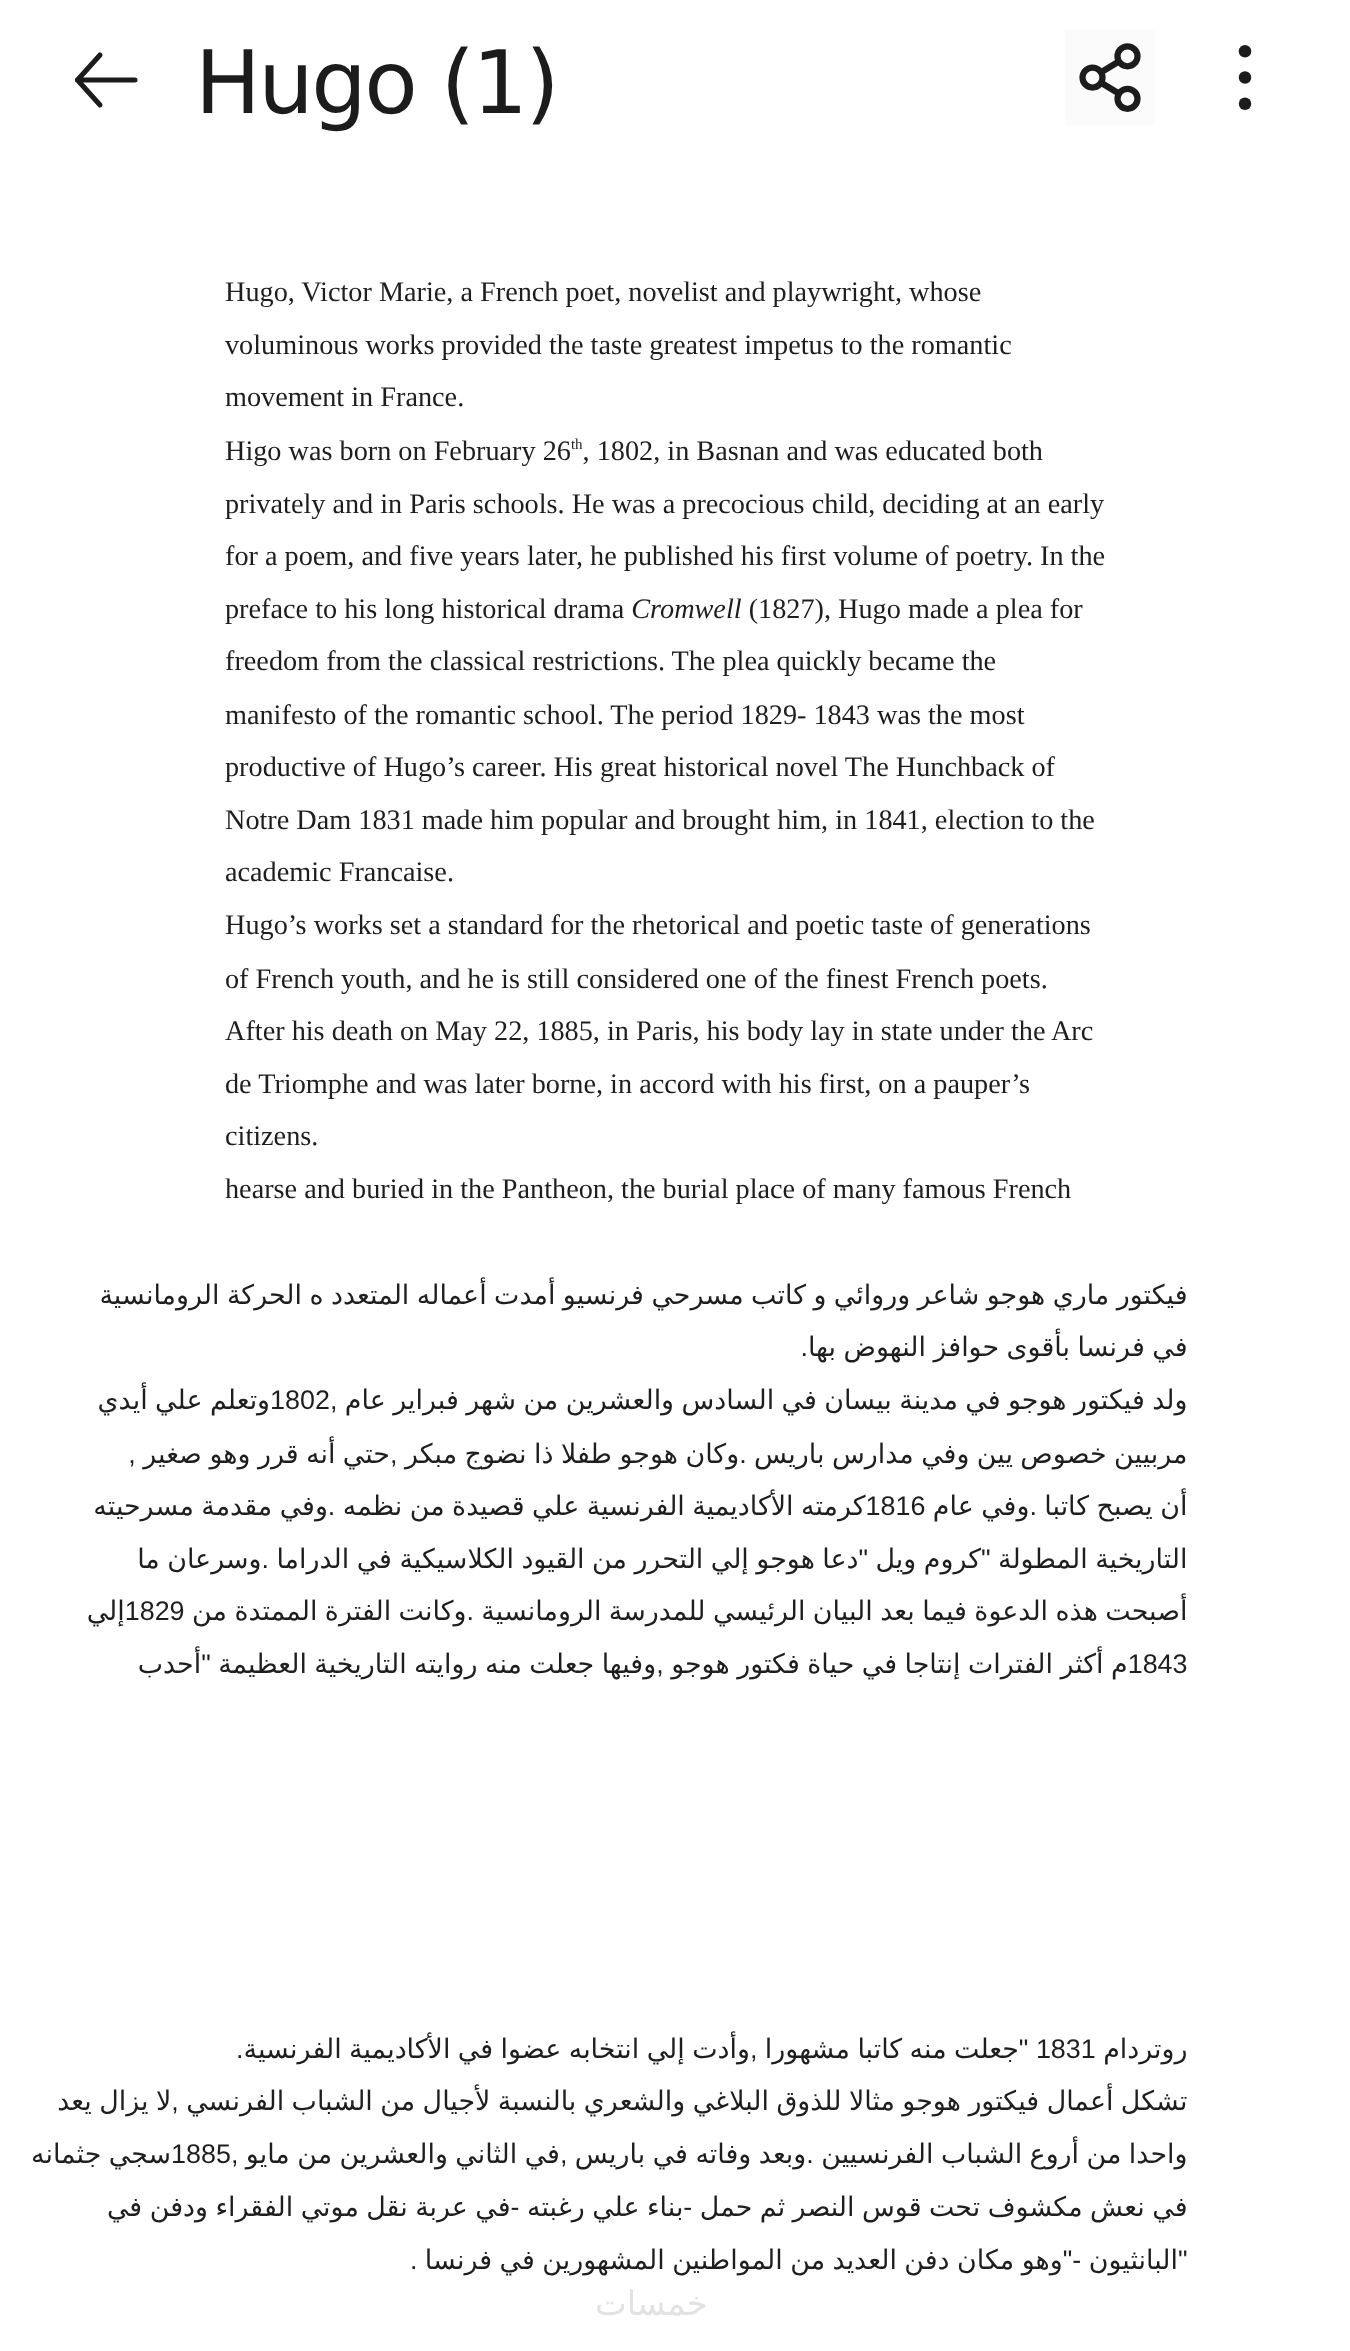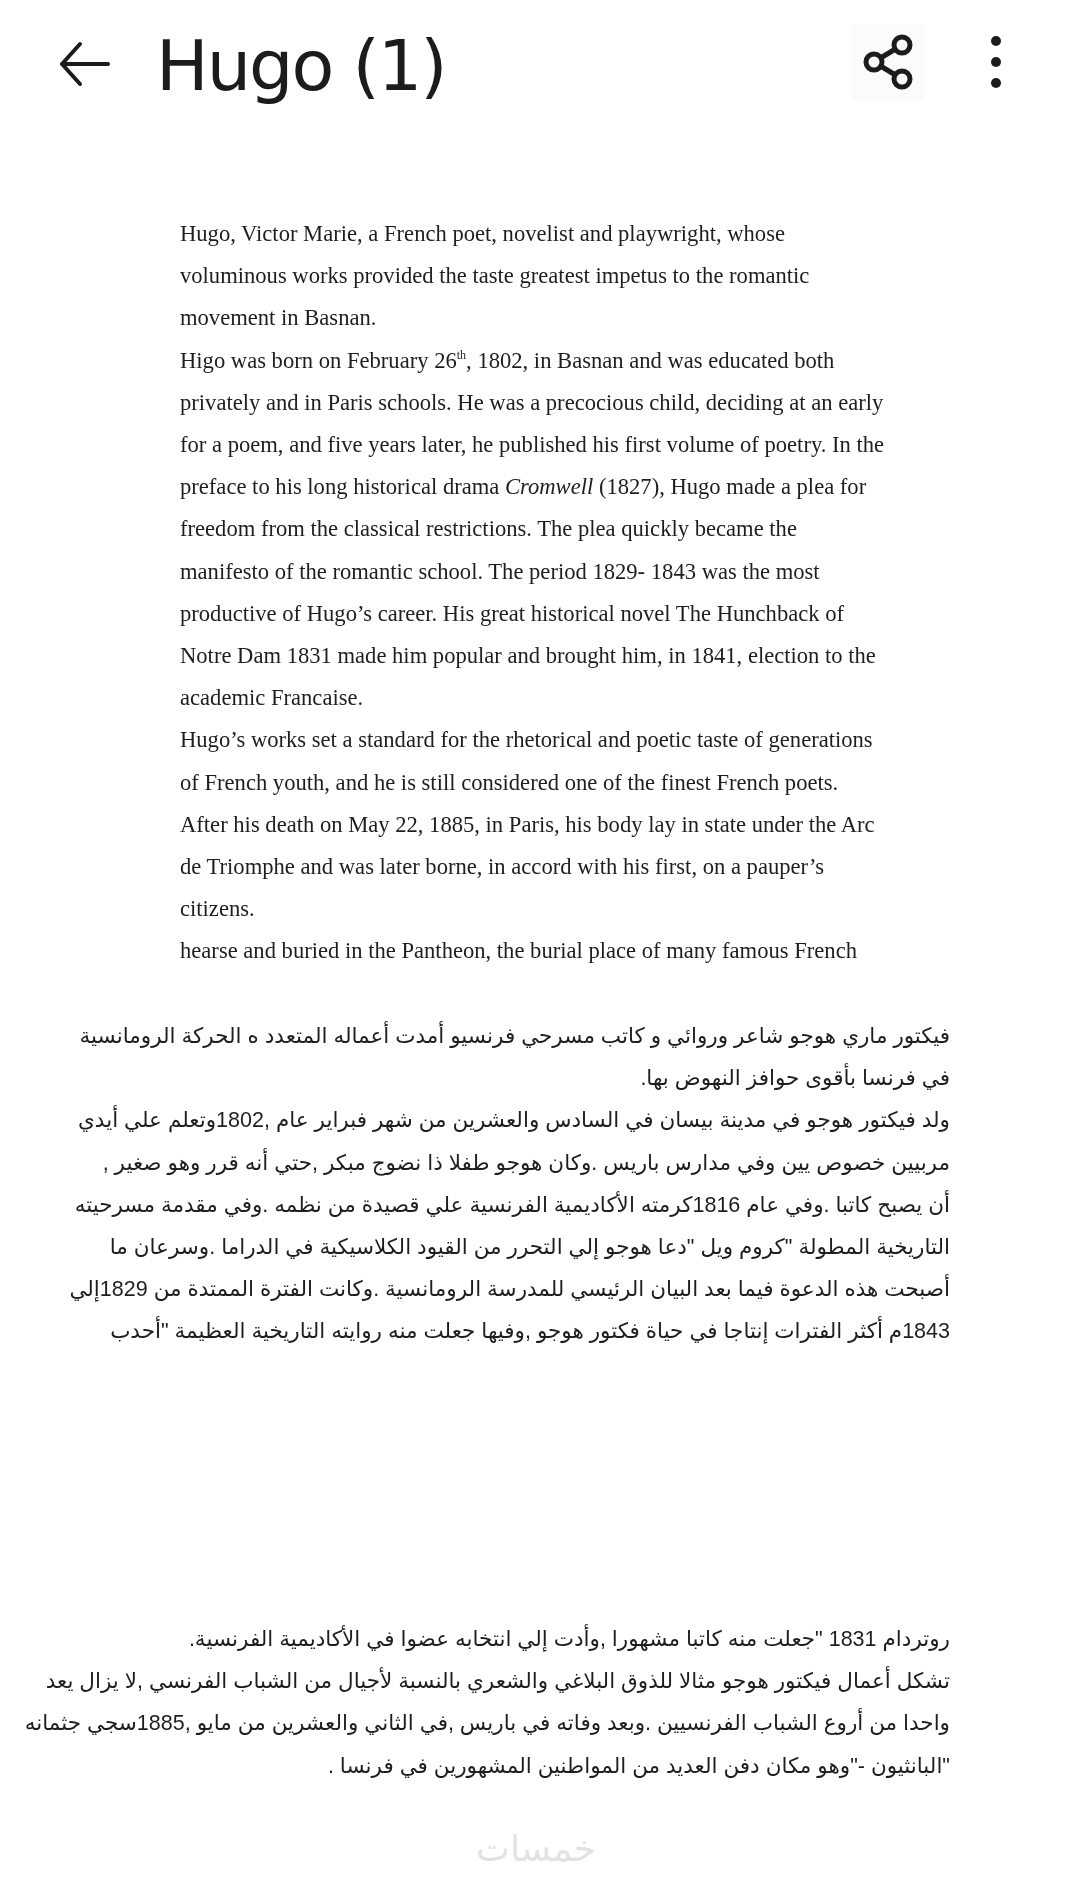--- a/index.html
+++ b/index.html
@@ -85,21 +85,21 @@
     color: #1e1e1e;
   }
   .ar p { margin: 0; white-space: nowrap; text-align: justify; text-align-last: justify; }
   .ar p.last { text-align-last: right; }
   .ar1 { left: 160px; top: 880px; width: 790px; }
   .ar2 { left: 128px; top: 1483px; width: 822px; }
   .watermark {
     position: absolute;
     left: 476px; top: 1693px;
     font-family: "DejaVu Sans", sans-serif;
-    font-size: 36px;
+    font-size: 27px;
     color: #e2e2e2;
     direction: rtl;
     letter-spacing: 2px;
   }
 </style>
 </head>
 <body>
 
 <header class="app-bar">
   <div class="back-button">
@@ -124,21 +124,21 @@
       <circle cx="10" cy="30" r="5" fill="#1c1c1c"></circle>
       <circle cx="10" cy="51" r="5" fill="#1c1c1c"></circle>
     </svg>
   </div>
 </header>
 
 <main class="doc">
   <section class="en">
     <p>Hugo, Victor Marie, a French poet, novelist and playwright, whose</p>
     <p>voluminous works provided the taste greatest impetus to the romantic</p>
-    <p>movement in Basnan.</p>
+    <p>movement in France.</p>
     <p><span>Higo was born on February 26</span><sup>th</sup><span>, 1802, in Basnan and was educated both</span></p>
     <p>privately and in Paris schools. He was a precocious child, deciding at an early</p>
     <p>for a poem, and five years later, he published his first volume of poetry. In the</p>
     <p><span>preface to his long historical drama </span><i>Cromwell</i><span> (1827), Hugo made a plea for</span></p>
     <p>freedom from the classical restrictions. The plea quickly became the</p>
     <p>manifesto of the romantic school. The period 1829- 1843 was the most</p>
     <p>productive of Hugo’s career. His great historical novel The Hunchback of</p>
     <p>Notre Dam 1831 made him popular and brought him, in 1841, election to the</p>
     <p>academic Francaise.</p>
     <p>Hugo’s works set a standard for the rhetorical and poetic taste of generations</p>
@@ -157,17 +157,18 @@
     <p>أن يصبح كاتبا .وفي عام 1816كرمته الأكاديمية الفرنسية علي قصيدة من نظمه .وفي مقدمة مسرحيته</p>
     <p>التاريخية المطولة "كروم ويل "دعا هوجو إلي التحرر من القيود الكلاسيكية في الدراما .وسرعان ما</p>
     <p>أصبحت هذه الدعوة فيما بعد البيان الرئيسي للمدرسة الرومانسية .وكانت الفترة الممتدة من 1829إلي</p>
     <p>1843م أكثر الفترات إنتاجا في حياة فكتور هوجو ,وفيها جعلت منه روايته التاريخية العظيمة "أحدب</p>
   </section>
 
   <section class="ar ar2">
     <p class="last">روتردام 1831 "جعلت منه كاتبا مشهورا ,وأدت إلي انتخابه عضوا في الأكاديمية الفرنسية.</p>
     <p>تشكل أعمال فيكتور هوجو مثالا للذوق البلاغي والشعري بالنسبة لأجيال من الشباب الفرنسي ,لا يزال يعد</p>
     <p>واحدا من أروع الشباب الفرنسيين .وبعد وفاته في باريس ,في الثاني والعشرين من مايو ,1885سجي جثمانه</p>
+    <p>في نعش مكشوف تحت قوس النصر ثم حمل -بناء علي رغبته -في عربة نقل موتي الفقراء ودفن في</p>
     <p class="last">"البانثيون -"وهو مكان دفن العديد من المواطنين المشهورين في فرنسا        .</p>
   </section>
 
   <div class="watermark">خمسات</div>
 </main>
 
 </body></html>

